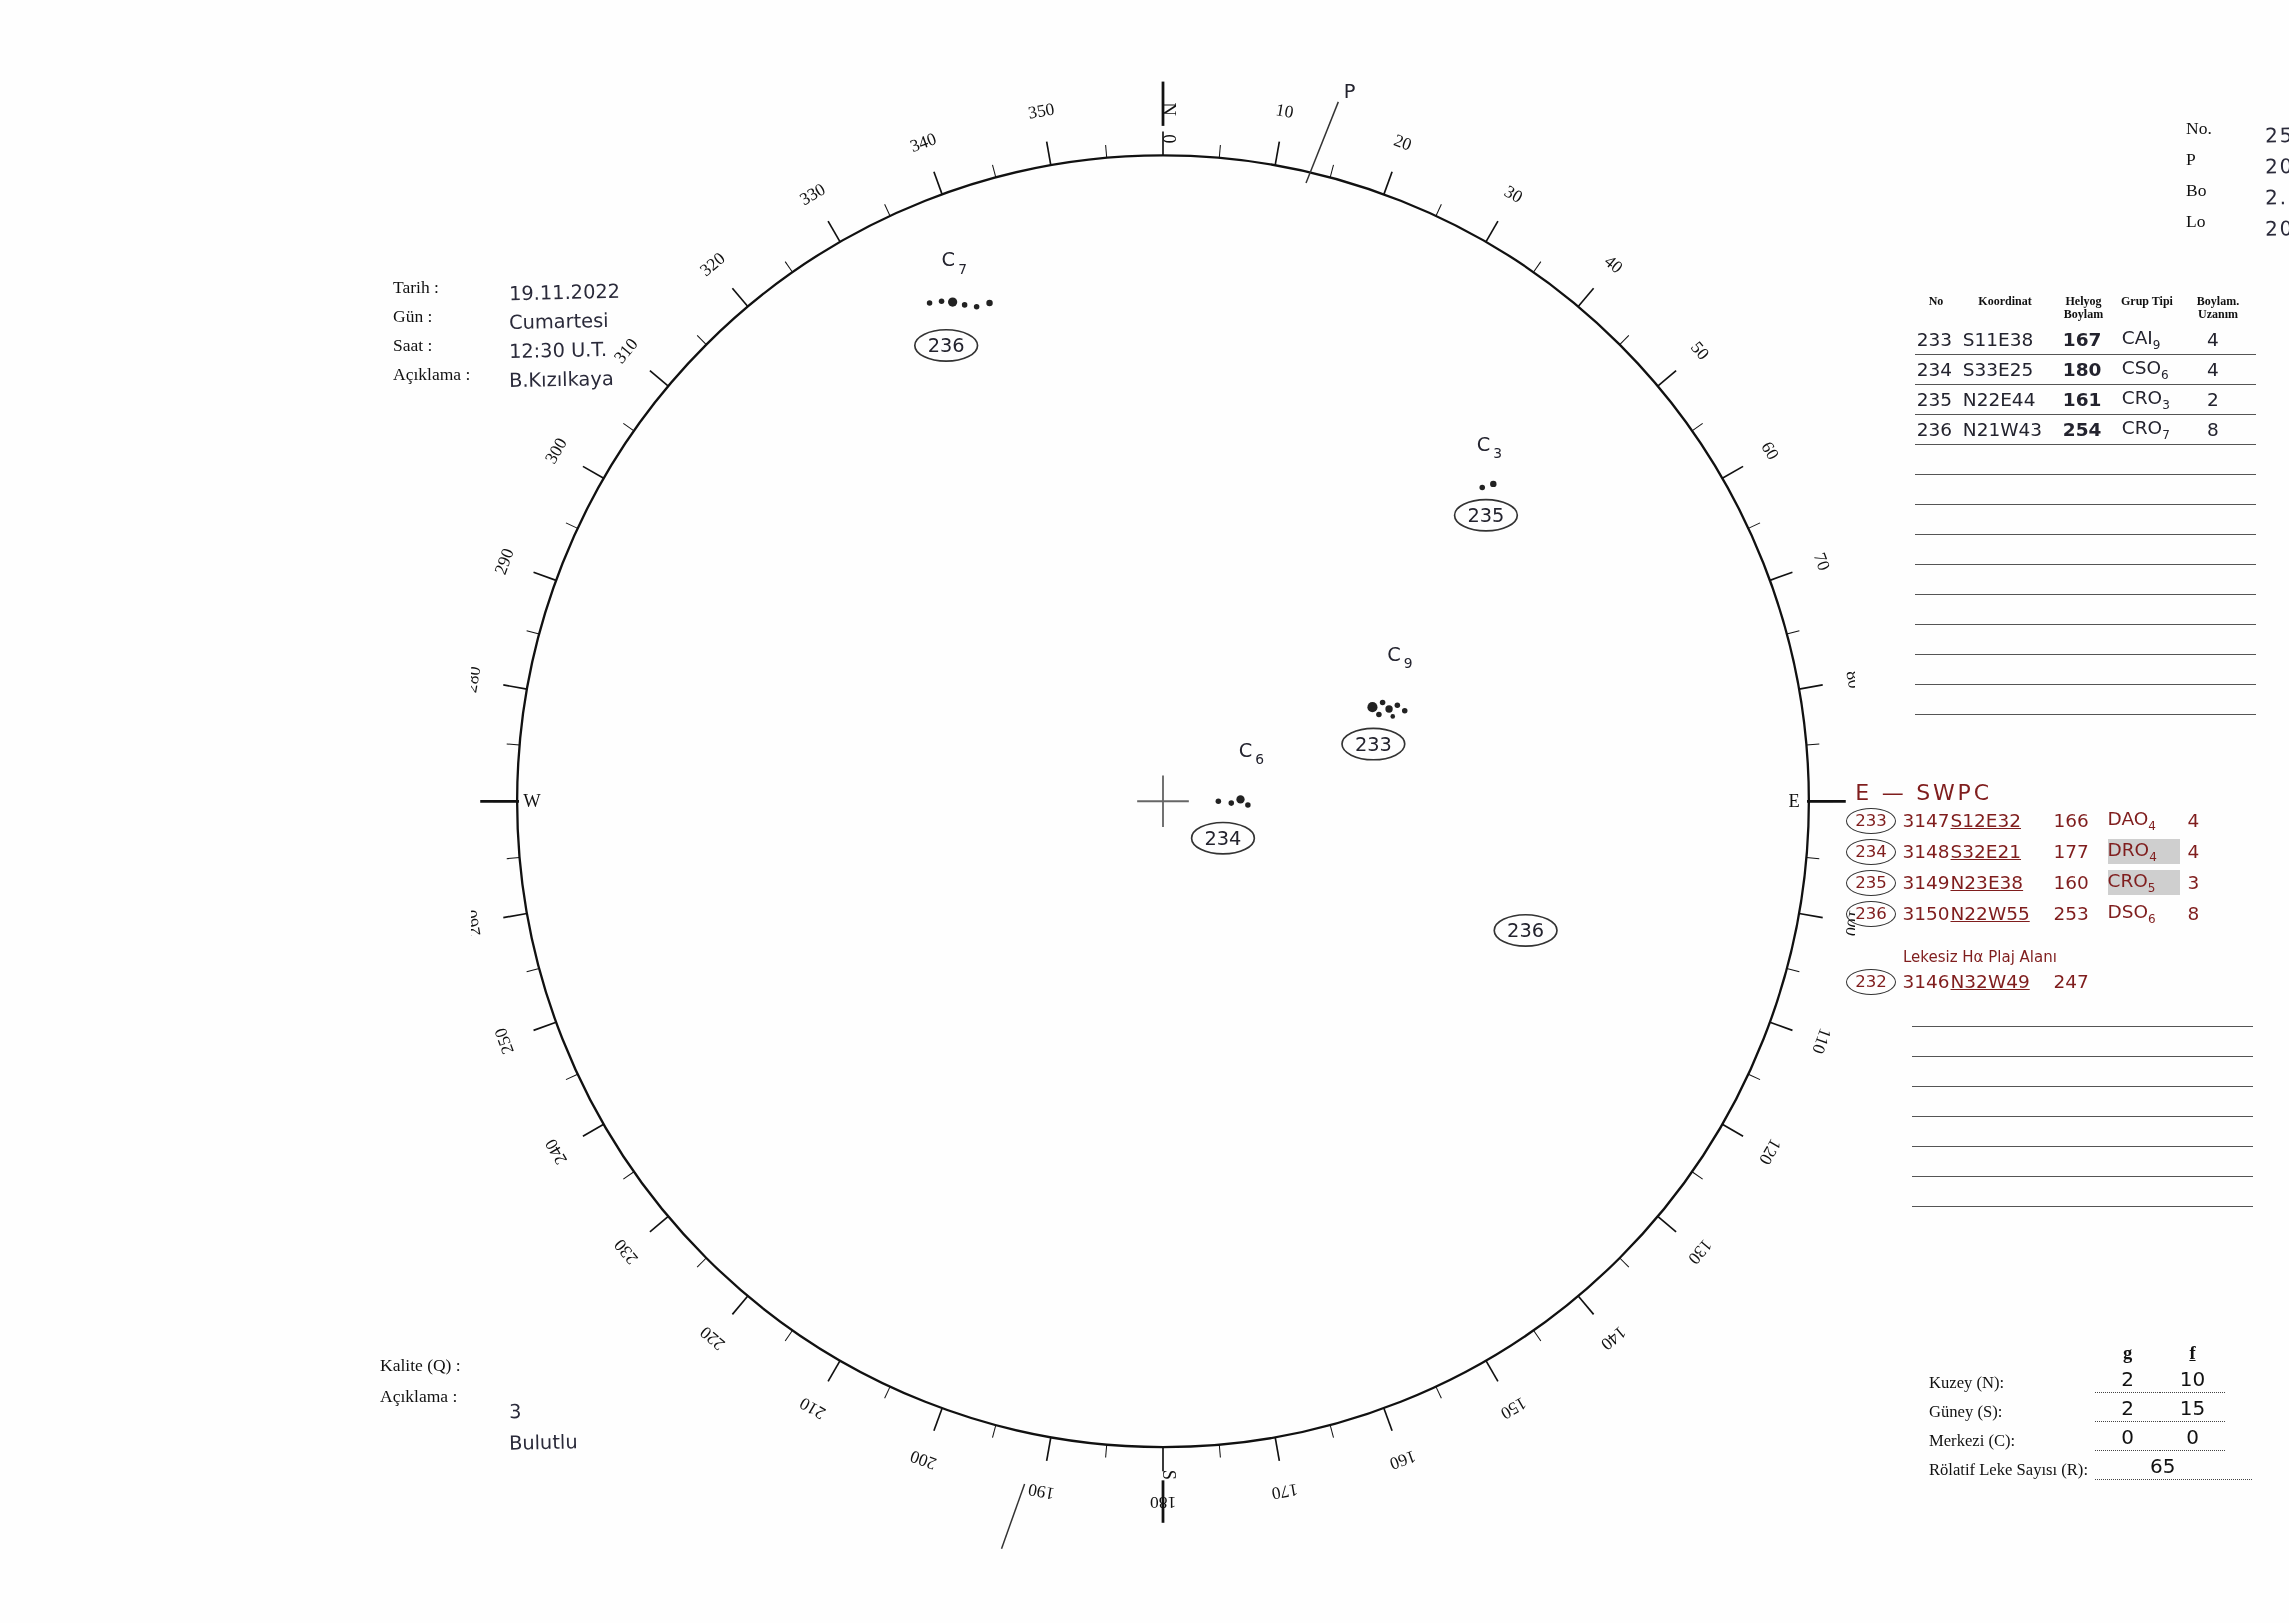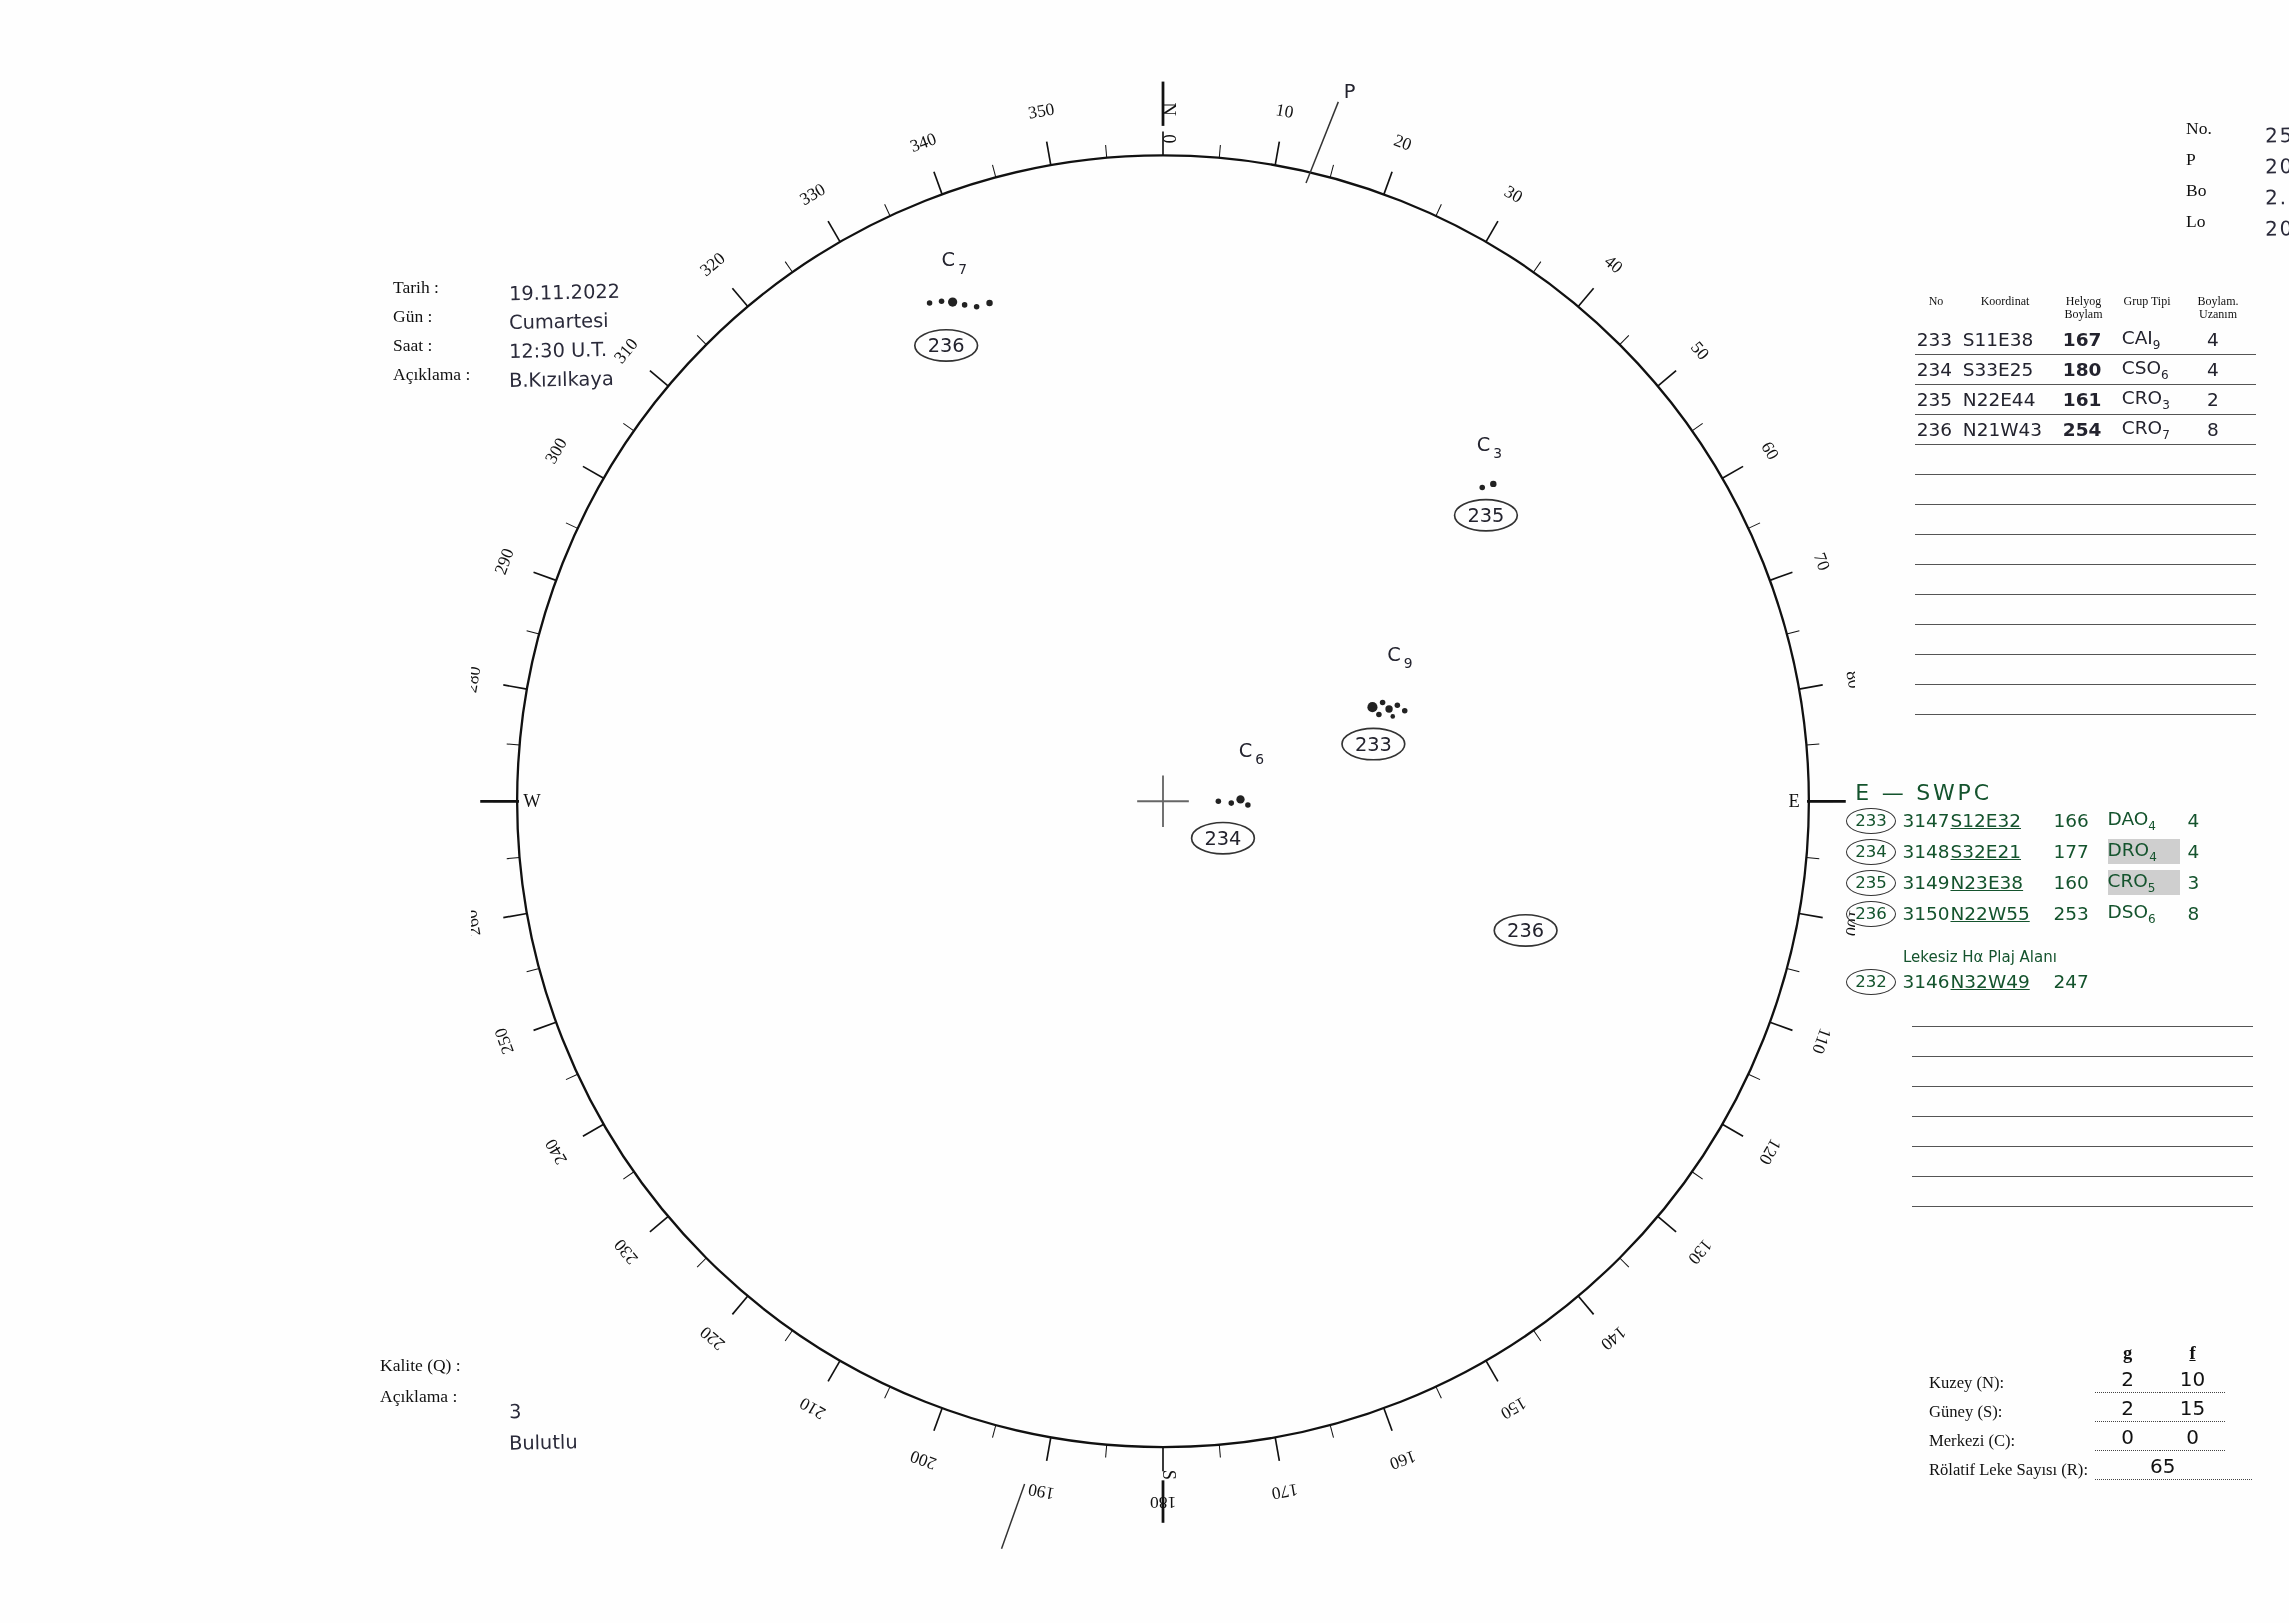--- a/index.html
+++ b/index.html
@@ -24,39 +24,39 @@
   .bottomleft .flabel{width:116px;}
 
   
   .rtop{position:absolute;left:1929px;top:118px;width:305px;font-size:17.5px;}
   .rtop .frow{height:31px;}
   .rtop .flabel{width:48px;}
   .rtop .fval{left:31px;font-size:20px;letter-spacing:1.8px;}
 
   
   .rtable{position:absolute;left:1915px;top:295px;width:341px;}
-  .rtable .thead{display:flex;font-size:12px;font-weight:normal;text-align:center;line-height:13px;padding-bottom:3.7px;}
+  .rtable .thead{display:flex;font-size:12px;font-weight:bold;text-align:center;line-height:13px;padding-bottom:3.7px;}
   .rtable .thead div:nth-child(1){width:42px;}
   .rtable .thead div:nth-child(2){width:96px;}
   .rtable .thead div:nth-child(3){width:61px;}
   .rtable .thead div:nth-child(4){width:66px;}
   .rtable .thead div:nth-child(5){width:76px;}
   .rline{height:29px;border-bottom:0.9px solid #555;position:relative;}
   .rrow{position:absolute;left:0;top:0;width:100%;height:29px;display:flex;align-items:center;
         font-family:"DejaVu Sans",sans-serif;font-size:18.5px;color:#23232e;}
   .rrow span{display:inline-block;}
   .c-no{width:46px;padding-left:1.8px;}
   .c-ko{width:100px;}
   .c-he{width:59px;text-align:left;font-weight:bold;}
   .c-gr{width:70px;}
   .c-uz{width:42px;text-align:center;}
   .sub{font-size:12px;vertical-align:sub;}
 
   
-  .swpc{position:absolute;left:1846px;top:780px;width:415px;font-family:"DejaVu Sans",sans-serif;color:#14532d;}
+  .swpc{position:absolute;left:1846px;top:780px;width:415px;font-family:"DejaVu Sans",sans-serif;color:#7f1d1d;}
   .swpc .stitle{font-size:22px;letter-spacing:2.8px;margin-left:9.2px;}
   .swrow{display:flex;align-items:center;height:31px;font-size:18.5px;}
   .oval{display:inline-block;width:48px;height:24px;line-height:24px;text-align:center;font-size:16.6px;
         border:1.5px solid #333;border-radius:50%;margin-right:6.5px;}
   .swrow .n1{width:48px;}
   .swrow .n2{width:103px;text-decoration:underline;}
   .swrow .n3{width:54px;}
   .swrow .n4{width:72px;}
   .swrow .n5{width:28px;text-align:center;}
   .hlgt{background:#cfcfcf;}

